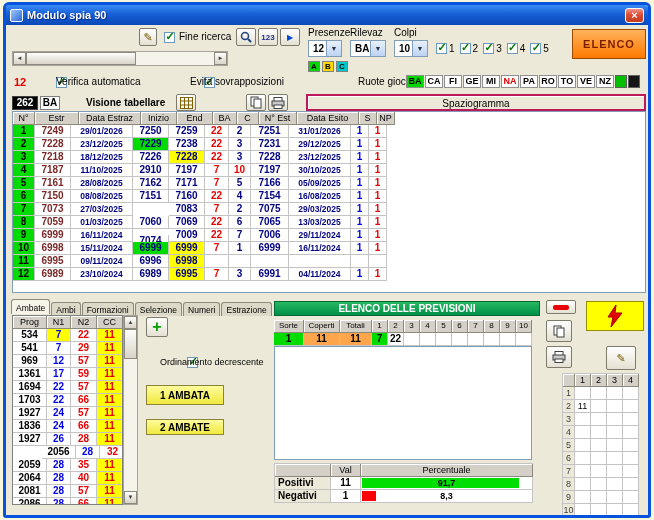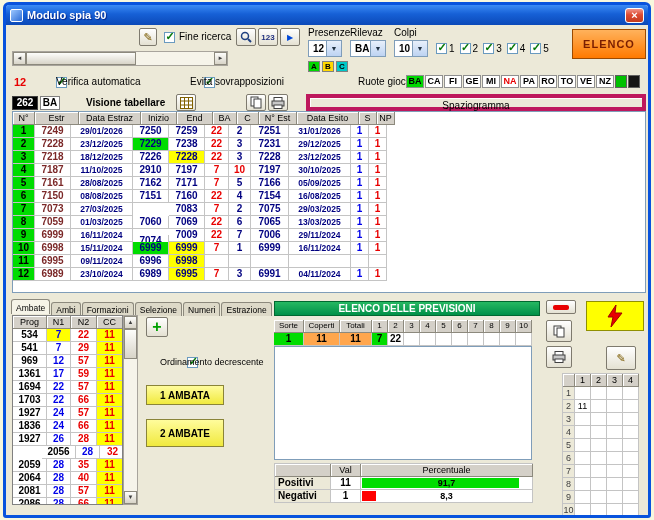--- a/index.html
+++ b/index.html
@@ -30,21 +30,21 @@
 .sb-v{flex-direction:column;}
 .sb-btn{width:13px;height:13px;background:linear-gradient(180deg,#FDFDFB,#D8D4C8);border:1px solid #8C897D;font-size:6px;line-height:10px;text-align:center;color:#404040;flex:none;}
 .sb-track{flex:1;background:#F6F4EA;position:relative;}
 .sb-thumb-h{position:absolute;left:0;top:0;bottom:0;width:110px;background:linear-gradient(180deg,#FDFDFB,#D8D4C8);border:1px solid #8C897D;}
 .sb-thumb-v{position:absolute;left:0;top:0;right:0;height:30px;background:linear-gradient(180deg,#FDFDFB,#D8D4C8);border:1px solid #8C897D;}
 .abc-box{width:12px;height:11px;border:1px solid #808080;font-size:8px;font-weight:bold;line-height:9px;text-align:center;flex:none;}
 .ruota{width:18px;height:13px;border:1px solid #909090;font-size:9px;font-weight:bold;line-height:11px;text-align:center;background:#fff;flex:none;}
 .ruota-extra{width:12px;height:13px;border:1px solid #606060;flex:none;}
 .counter{background:#000;color:#fff;font-weight:bold;text-align:center;line-height:12px;font-size:10px;border:1px solid #404040;}
 .wheelbox{background:#fff;border:1px solid #808080;font-weight:bold;text-align:center;line-height:11px;font-size:10px;}
-.spz{background:#ECE9D8;border:4px solid #be185d;text-align:center;line-height:15px;font-size:10px;box-shadow:inset 1px 1px 0 #fff;}
+.spz{background:#ECE9D8;border:2px solid #be185d;text-align:center;line-height:15px;font-size:10px;box-shadow:inset 1px 1px 0 #fff;}
 .white-panel{background:#fff;border:1px solid #7F9DB9;}
 .gtable{background:#fff;}
 .g-row{display:flex;height:13px;}
 .g-cell{flex:none;height:13px;line-height:12px;font-size:10px;font-weight:bold;text-align:center;background:#fff;border-right:1px solid #C4C4C4;border-bottom:1px solid #C4C4C4;overflow:hidden;}
 .g-th{background:#D4D0C8;border-right:1px solid #8C897D;border-bottom:1px solid #8C897D;box-shadow:inset 1px 1px 0 #FFF;font-weight:normal;font-size:9px;color:#000;}
 .c-n{background:#00DC00;color:#000;}
 .c-estr{color:#7B2828;}
 .c-date{color:#000080;font-size:8.5px;}
 .c-val{color:#000080;}
 .c-ba{color:#E80000;}
@@ -491,21 +491,21 @@
         </span>
       <span class="sb-btn">▼</span>
     </div>
     <div class="abs btn3d" style="left:140px;top:292px;width:22px;height:20px;">
         <span class="plus-sign">+</span>
       </div>
 
     <span class="abs cb checked" style="left:140px;top:332px;"></span>
     <span class="abs lbl-s" style="left:154px;top:332px;">Ordinamento decrescente</span>
     <div class="abs ylw-btn" style="left:140px;top:360px;width:78px;height:20px;">1 AMBATA</div>
-    <div class="abs ylw-btn" style="left:140px;top:394px;width:78px;height:28px;">2 AMBATE</div>
+    <div class="abs ylw-btn" style="left:140px;top:394px;width:78px;height:16px;">2 AMBATE</div>
 
     
     <div class="abs prev-header" style="left:268px;top:276px;width:266px;height:15px;">ELENCO DELLE PREVISIONI</div>
     <div class="abs btn3d" style="left:540px;top:275px;width:30px;height:14px;">
         <span class="minus-bar"></span>
       </div>
     <div class="abs flash-btn" style="left:580px;top:276px;width:58px;height:30px;">
       <svg width="22" height="24" viewBox="0 0 22 24">
           <polygon points="12,1 4,13 9,13 7,23 18,9 11,9" fill="#E80000" stroke="#A00000"></polygon>
         </svg>

